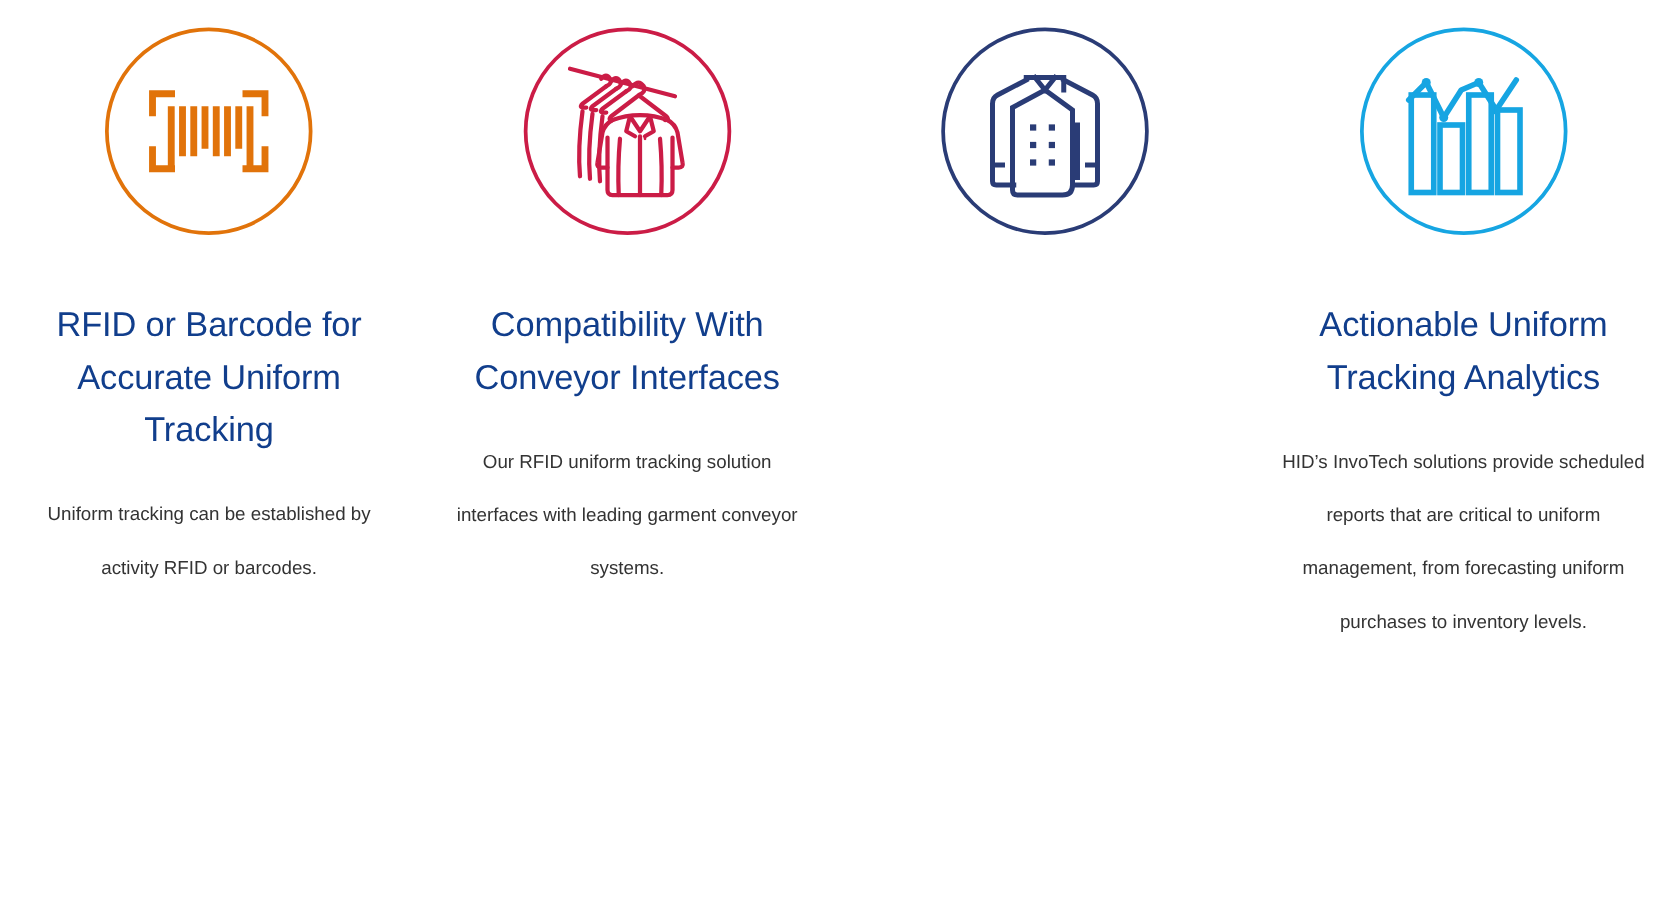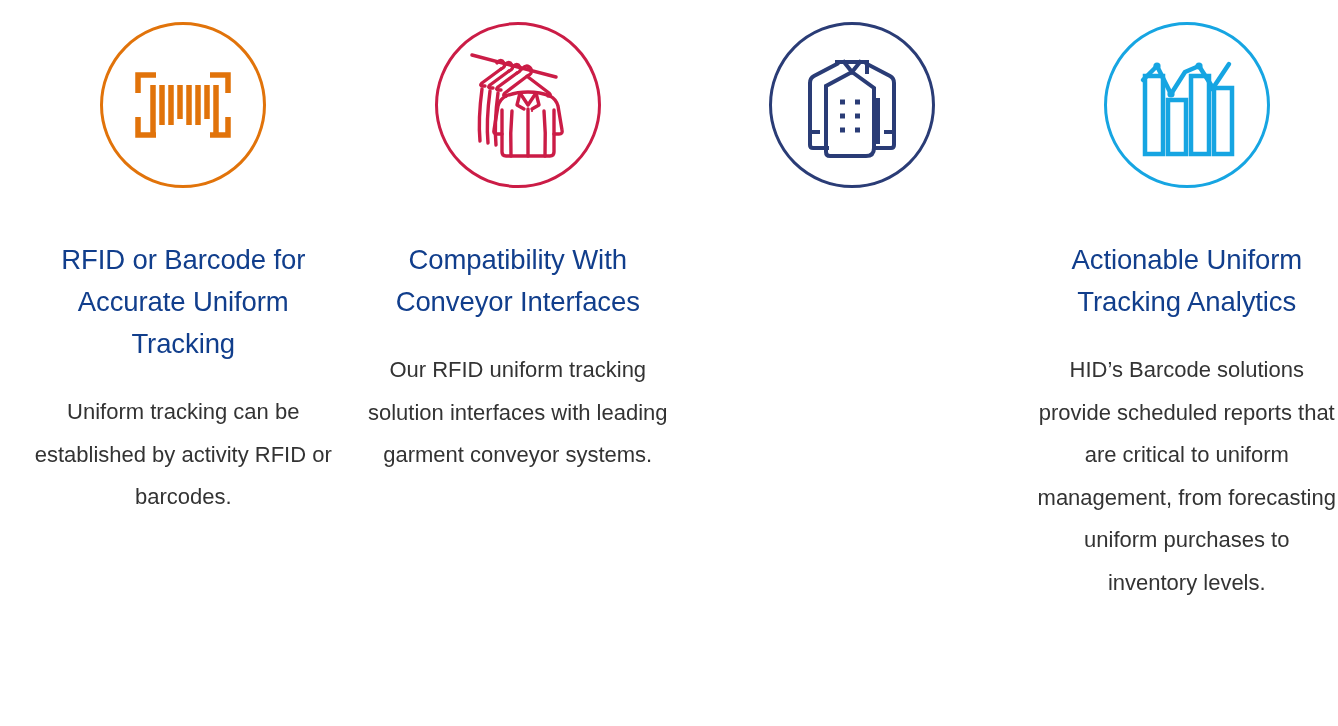--- a/index.html
+++ b/index.html
@@ -14,21 +14,20 @@
     font-family: "Liberation Sans", sans-serif;
     -webkit-font-smoothing: antialiased;
   }
 
   .feature-grid {
     display: grid;
     grid-template-columns: repeat(4, 334.5px);
     width: 1323px;
     box-sizing: border-box;
     padding-top: 22px;
-    margin-left: 16px;
   }
 
   .feature-col {
     display: flex;
     flex-direction: column;
     align-items: center;
     text-align: center;
   }
 
   .icon-circle {
@@ -55,21 +54,21 @@
     font-weight: 400;
     letter-spacing: -0.1px;
     color: #113E8C;
     max-width: 300px;
     margin-top: 51px;
   }
 
   .feature-body {
     margin: 0;
     padding: 0;
-    font-size: 22px;
+    font-size: 15px;
     line-height: 42.5px;
     font-weight: 400;
     color: #333333;
     max-width: 300px;
     margin-top: 26px;
   }
 
   
   .accent-orange { color: #E1730A; }
   .accent-crimson { color: #CB1C46; }
@@ -191,16 +190,16 @@
         <circle cx="62" cy="14" r="3.6" fill="currentColor" stroke="none"></circle>
         <circle cx="76" cy="36" r="3.6" fill="currentColor" stroke="none"></circle>
 
         <rect x="8" y="24" width="18" height="78"></rect>
         <rect x="31" y="48" width="18" height="54"></rect>
         <rect x="54" y="24" width="18" height="78"></rect>
         <rect x="77" y="36" width="18" height="66"></rect>
       </svg>
     </div>
     <h3 class="feature-title">Actionable Uniform Tracking Analytics</h3>
-    <p class="feature-body">HID’s Barcode solutions provide scheduled reports that are critical to uniform management, from forecasting uniform purchases to inventory levels.</p>
+    <p class="feature-body">HID’s InvoTech solutions provide scheduled reports that are critical to uniform management, from forecasting uniform purchases to inventory levels.</p>
   </div>
 
 </div>
 
 </body></html>

